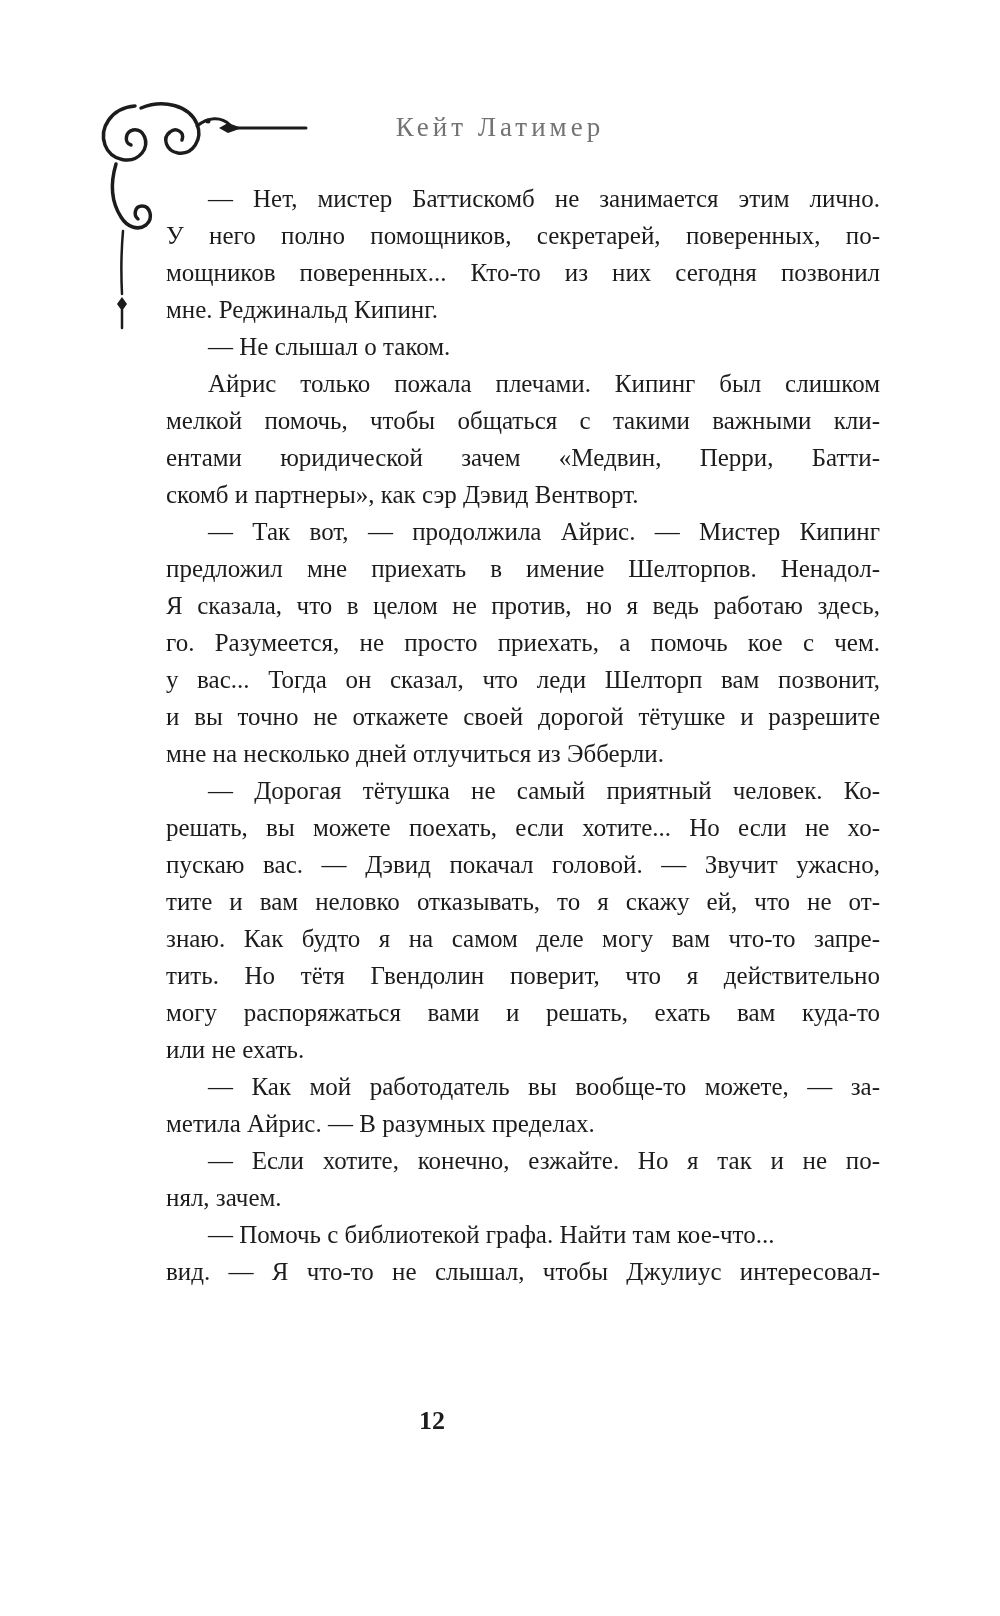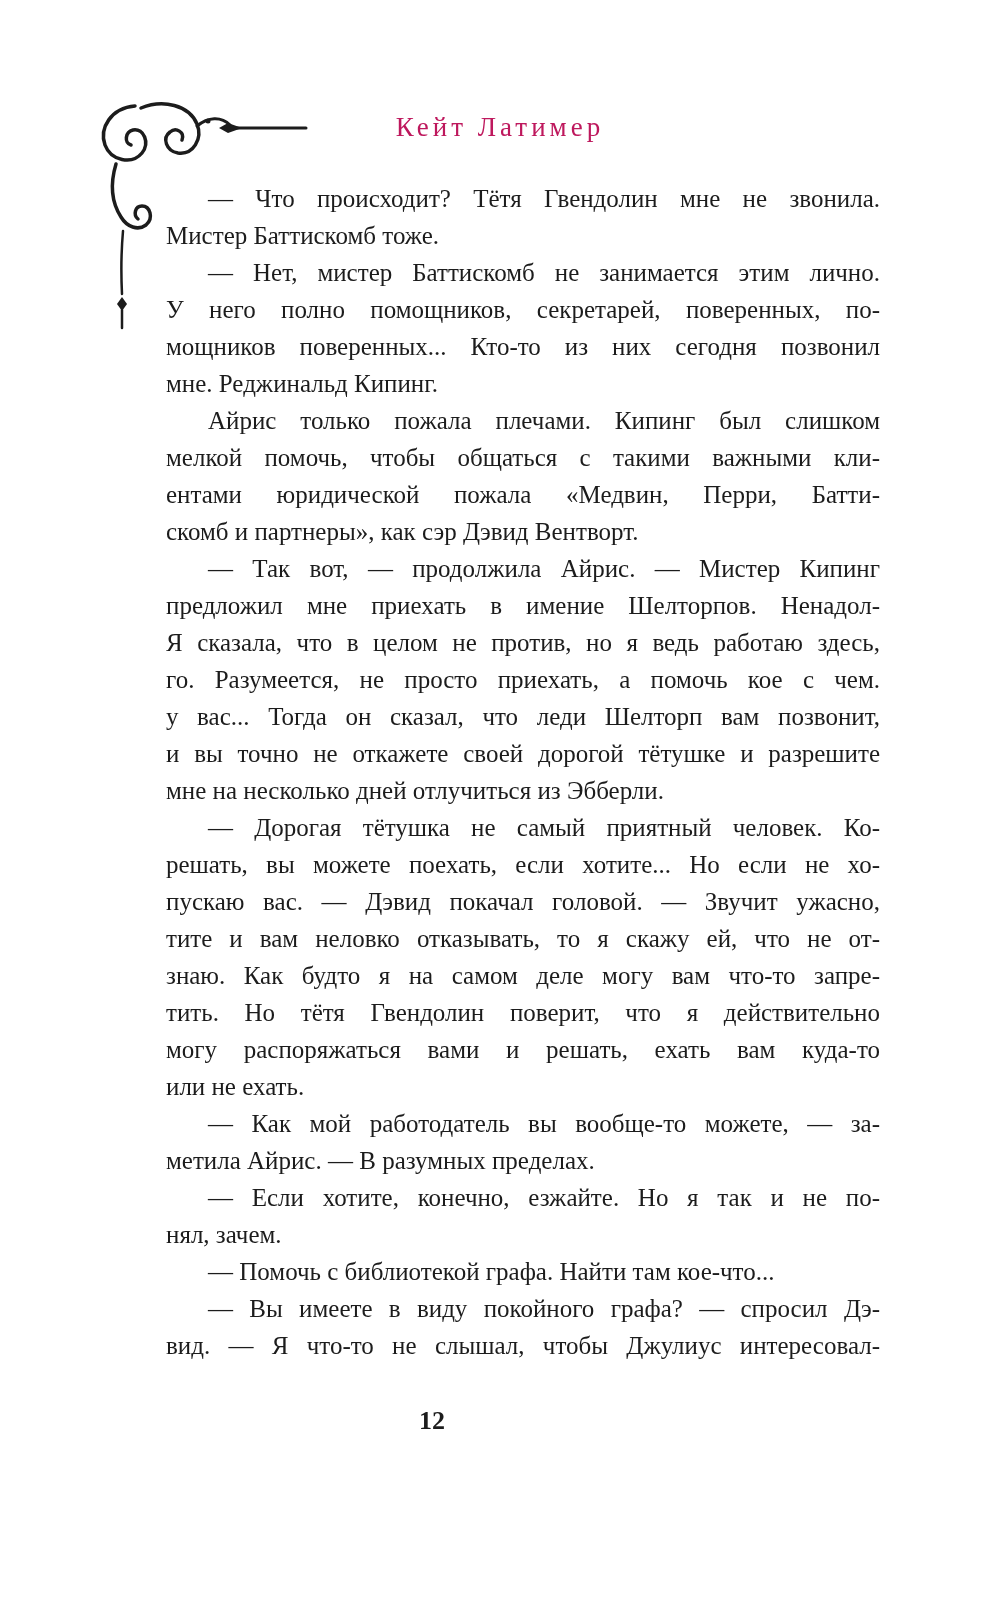--- a/index.html
+++ b/index.html
@@ -28,21 +28,21 @@
     height: 232px;
   }
   .running-header {
     position: absolute;
     top: 112px;
     left: 0;
     width: 1000px;
     text-align: center;
     font-size: 27px;
     letter-spacing: 4px;
-    color: #be185d;
+    color: #737373;
   }
   .text-block {
     position: absolute;
     left: 166px;
     top: 180px;
     width: 714px;
     font-size: 25px;
     line-height: 37px;
   }
   .para {
@@ -96,33 +96,32 @@
 
       <path d="M27 199 l5 7 -5 7 -5 -7 z" fill="#1c1c1c"></path>
       <circle cx="113" cy="23" r="2.5" fill="#1c1c1c"></circle>
     </svg>
   </div>
 
   <div class="running-header">Кейт Латимер</div>
 
   <div class="text-block" id="text-block">
       <div class="para">
-        <div class="line first">— Что происходит? Тётя Гвендолин мне не звонила.</div>
-        <div class="line end">Мистер Баттискомб тоже.</div>
-      </div>
-      <div class="para">
         <div class="line first">— Нет, мистер Баттискомб не занимается этим лично.</div>
         <div class="line">У него полно помощников, секретарей, поверенных, по-</div>
         <div class="line">мощников поверенных... Кто-то из них сегодня позвонил</div>
         <div class="line end">мне. Реджинальд Кипинг.</div>
       </div>
       <div class="para">
+        <div class="line first end">— Не слышал о таком.</div>
+      </div>
+      <div class="para">
         <div class="line first">Айрис только пожала плечами. Кипинг был слишком</div>
         <div class="line">мелкой помочь, чтобы общаться с такими важными кли-</div>
-        <div class="line">ентами юридической пожала «Медвин, Перри, Батти-</div>
+        <div class="line">ентами юридической зачем «Медвин, Перри, Батти-</div>
         <div class="line end">скомб и партнеры», как сэр Дэвид Вентворт.</div>
       </div>
       <div class="para">
         <div class="line first">— Так вот, — продолжила Айрис. — Мистер Кипинг</div>
         <div class="line">предложил мне приехать в имение Шелторпов. Ненадол-</div>
         <div class="line">Я сказала, что в целом не против, но я ведь работаю здесь,</div>
         <div class="line">го. Разумеется, не просто приехать, а помочь кое с чем.</div>
         <div class="line">у вас... Тогда он сказал, что леди Шелторп вам позвонит,</div>
         <div class="line">и вы точно не откажете своей дорогой тётушке и разрешите</div>
         <div class="line end">мне на несколько дней отлучиться из Эбберли.</div>
@@ -142,20 +141,19 @@
         <div class="line end">метила Айрис. — В разумных пределах.</div>
       </div>
       <div class="para">
         <div class="line first">— Если хотите, конечно, езжайте. Но я так и не по-</div>
         <div class="line end">нял, зачем.</div>
       </div>
       <div class="para">
         <div class="line first end">— Помочь с библиотекой графа. Найти там кое-что...</div>
       </div>
       <div class="para">
-        <div class="line first">— Вы имеете в виду покойного графа? — спросил Дэ-</div>
         <div class="line">вид. — Я что-то не слышал, чтобы Джулиус интересовал-</div>
       </div>
     </div>
 
   <div class="page-number">12</div>
 
 </div>
 
 </body></html>

